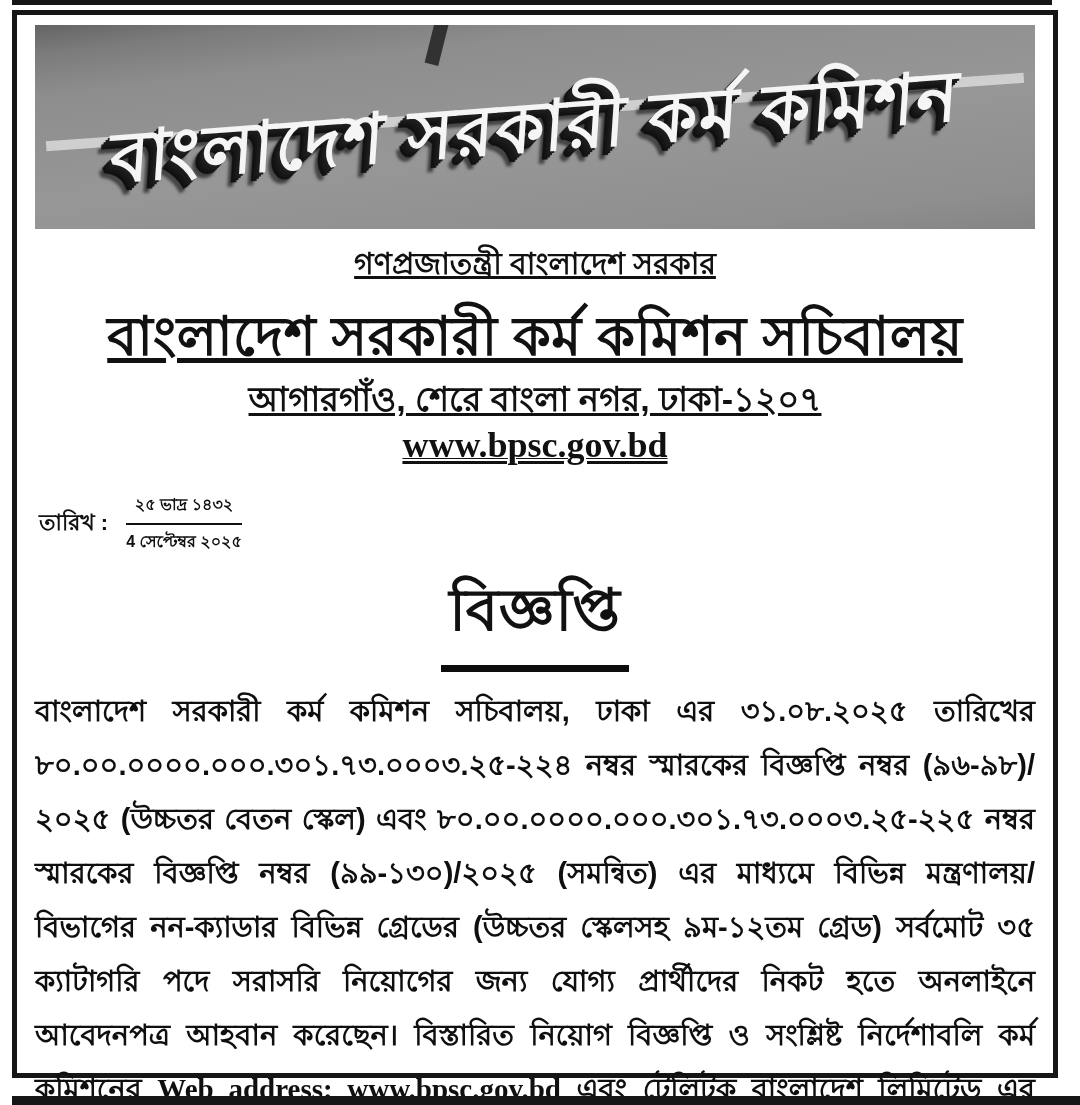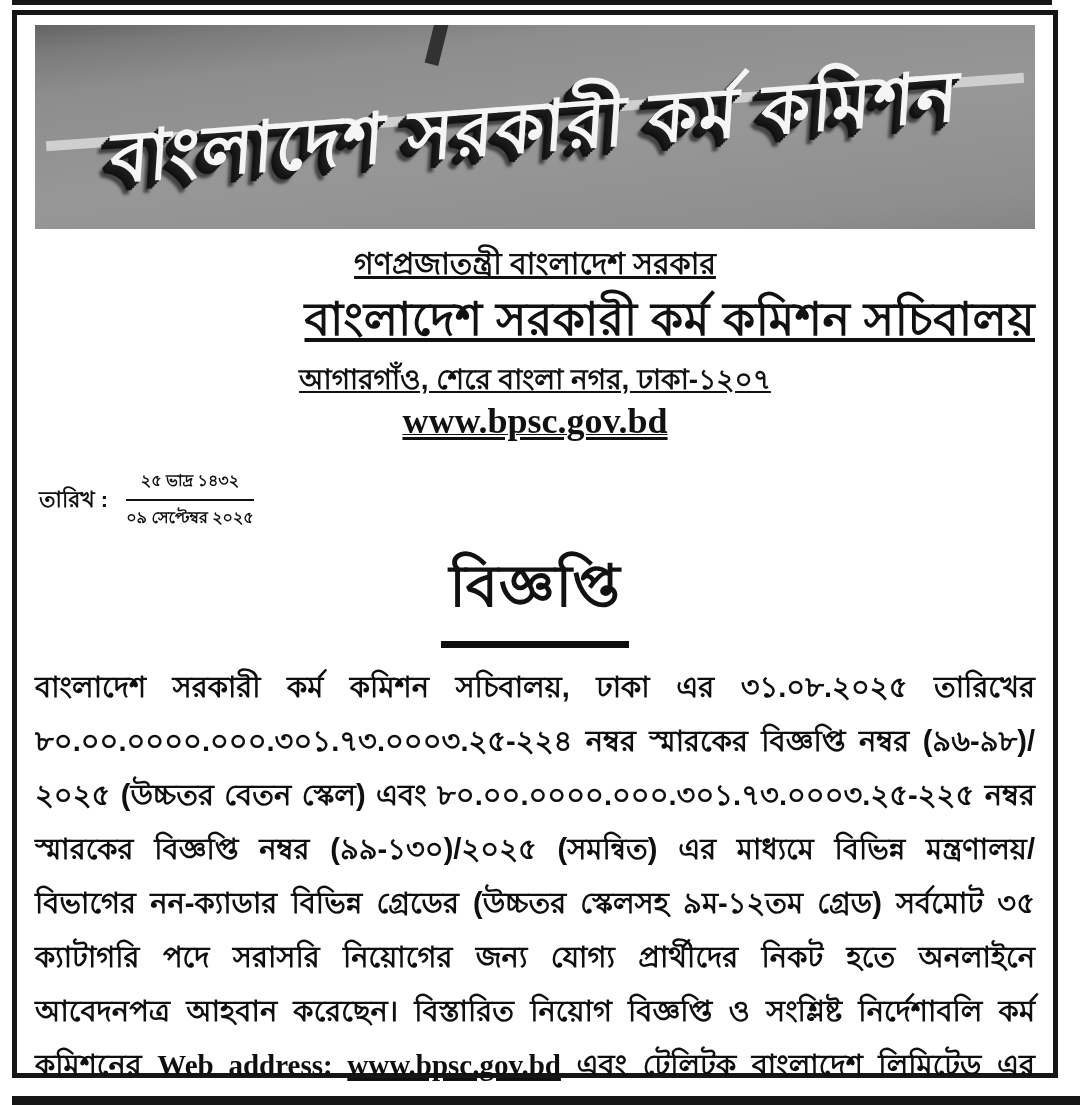--- a/index.html
+++ b/index.html
@@ -65,22 +65,22 @@
       -2px 2px 0 #1e1e1e,
       -4px 4px 0 #1a1a1a,
       -6px 6px 0 #151515,
       -8px 8px 1px #101010,
       -11px 12px 3px rgba(0,0,0,.55);
   }
 
   
   .header { text-align: center; margin-top: 16px; line-height: 1.25; text-decoration: underline; }
   .h1 { font-size: 30px; font-weight: 700; }
-  .h2 { font-size: 46px; font-weight: 800; margin-top: 8px; letter-spacing: .5px; text-align: right; }
-  .h3 { font-size: 28px; font-weight: 700; margin-top: 14px; }
+  .h2 { font-size: 54px; font-weight: 800; margin-top: 20px; letter-spacing: .5px; }
+  .h3 { font-size: 34px; font-weight: 700; margin-top: 8px; }
   .h4 { margin-top: 2px; }
   .website {
     font-family: "Liberation Serif", "DejaVu Serif", serif;
     font-size: 36px; font-weight: 600;
     text-decoration: underline;
     text-underline-offset: 4px;
     text-decoration-thickness: 2.5px;
   }
 
   
@@ -147,21 +147,21 @@
       <div class="h4">
         <span class="website">www.bpsc.gov.bd</span>
       </div>
     </div>
 
     <div class="memo-row">
       <div class="date-block">
         <span class="date-label">তারিখ :</span>
         <span class="date-stack">
           <span class="date-top">২৫ ভাদ্র ১৪৩২</span>
-          <span class="date-bottom">০৯ সেপ্টেম্বর ২০২৫</span>
+          <span class="date-bottom">4 সেপ্টেম্বর ২০২৫</span>
         </span>
       </div>
     </div>
 
     <div class="title-wrap">
       <span class="title">বিজ্ঞপ্তি</span>
     </div>
 
     <p class="body-text" id="body-paragraph"><span class="seg-bn">বাংলাদেশ সরকারী কর্ম কমিশন সচিবালয়, ঢাকা এর ৩১.০৮.২০২৫ তারিখের ৮০.০০.০০০০.০০০.৩০১.৭৩.০০০৩.২৫-২২৪ নম্বর স্মারকের বিজ্ঞপ্তি নম্বর (৯৬-৯৮)/২০২৫ (উচ্চতর বেতন স্কেল) এবং ৮০.০০.০০০০.০০০.৩০১.৭৩.০০০৩.২৫-২২৫ নম্বর স্মারকের বিজ্ঞপ্তি নম্বর (৯৯-১৩০)/২০২৫ (সমন্বিত) এর মাধ্যমে বিভিন্ন মন্ত্রণালয়/বিভাগের নন-ক্যাডার বিভিন্ন গ্রেডের (উচ্চতর স্কেলসহ ৯ম-১২তম গ্রেড) সর্বমোট ৩৫ ক্যাটাগরি পদে সরাসরি নিয়োগের জন্য যোগ্য প্রার্থীদের নিকট হতে অনলাইনে আবেদনপত্র আহবান করেছেন। বিস্তারিত নিয়োগ বিজ্ঞপ্তি ও সংশ্লিষ্ট নির্দেশাবলি কর্ম কমিশনের </span><span class="seg-en">Web address: </span><span class="seg-link">www.bpsc.gov.bd</span><span class="seg-bn"> এবং টেলিটক বাংলাদেশ লিমিটেড এর </span><span class="seg-en">Web address: </span></p>
 

